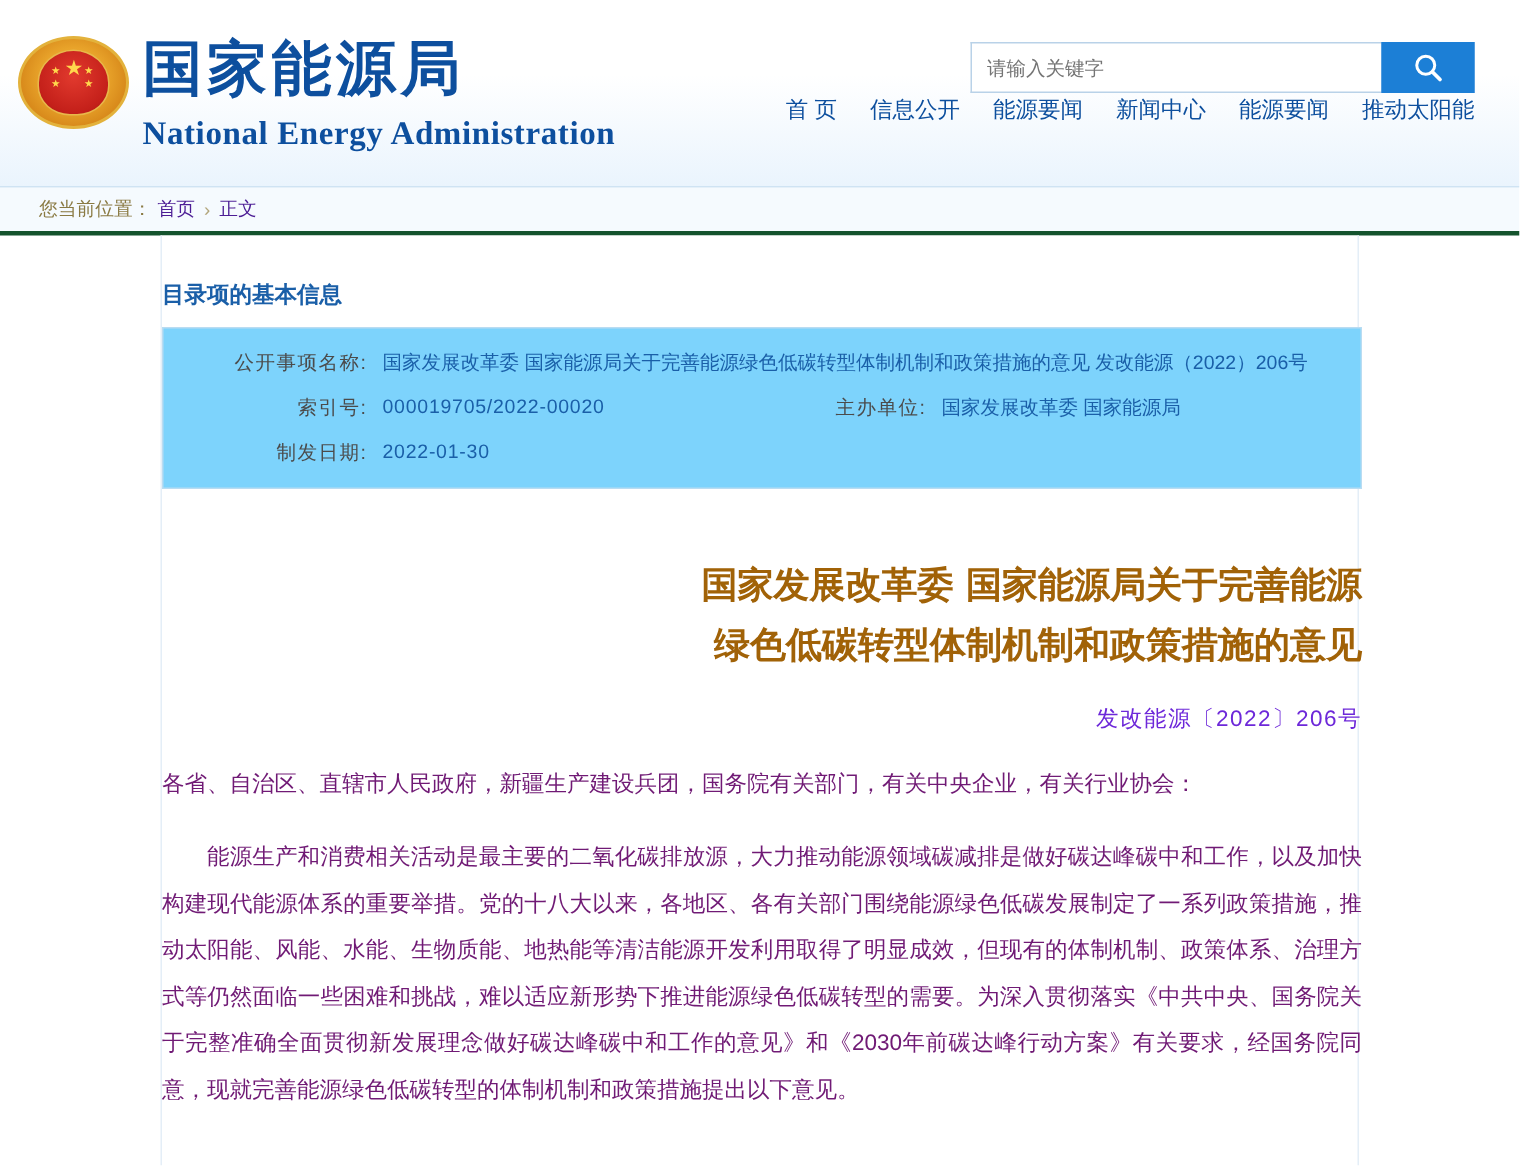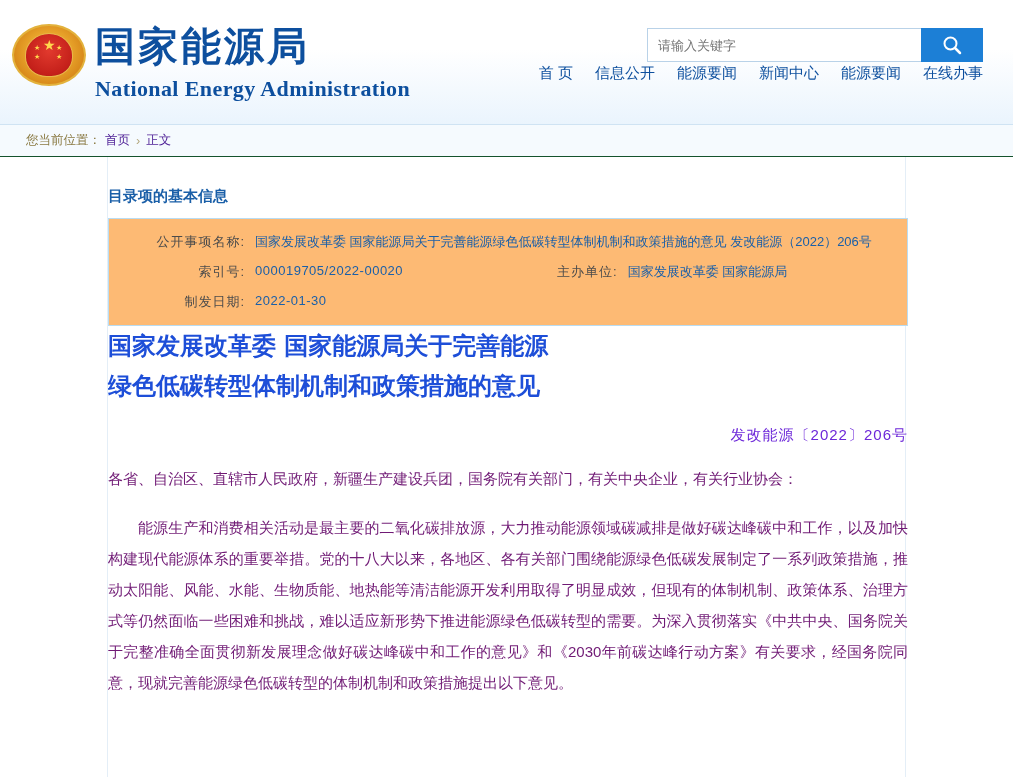--- a/index.html
+++ b/index.html
@@ -78,21 +78,21 @@
   .nav {
     position: absolute; right: 30px; top: 64px;
     display: flex; gap: 22px;
     font-size: 15px; color: #0d4f9e;
   }
   .nav a { color:#0d4f9e; text-decoration:none; cursor:pointer; white-space:nowrap;}
 
   
   .crumb-bar {
     height: 32px; background:#f5fafe;
-    border-bottom: 1px solid #14532d;
+    border-bottom: 3px solid #14532d;
     display:flex; align-items:center;
     padding-left: 26px;
     font-size: 12.5px; color: #7a6a3a;
   }
   .crumb-bar .lbl { color:#8a7a43; }
   .crumb-bar a { color:#4c1d95; text-decoration:none; margin:0 4px; }
   .crumb-sep { color:#b2a57a; margin:0 2px; }
 
   
   .body-wrap {
@@ -104,42 +104,42 @@
     background:#fff;
   }
   .content { width: 800px; margin: 0 auto; }
 
   .sec-title {
     font-size: 15px; font-weight: bold; color: #1a5fa8;
     margin: 8px 0 12px 0;
   }
   .info-box {
     border: 1px solid #b9dcf2;
-    background: #fdba74;
+    background: #7dd3fc;
     padding: 14px 18px 12px 18px;
     font-size: 13px;
     color: #444;
   }
   .info-row { display:flex; margin-bottom: 12px; }
   .info-row:last-child { margin-bottom: 2px; }
   .info-cell { display:flex; }
   .info-lbl {
     color:#4b4b4b; letter-spacing:1px; white-space:nowrap;
     text-align: right;
   }
   .info-val { color:#1a5fa8; margin-left: 10px; }
   .info-val.mono { color:#1a5fa8; letter-spacing:0.5px; }
   .w1 { width: 118px; }
   .half-left { width: 430px; }
 
   
   .doc-title {
-    text-align:left; font-family:"DejaVu Sans", sans-serif;
-    font-size: 24px; font-weight: bold; color:#1d4ed8;
-    line-height: 40px; 
+    text-align:right; font-family:"DejaVu Sans", sans-serif;
+    font-size: 24px; font-weight: bold; color:#a16207;
+    line-height: 40px; margin-top: 44px;
   }
   .doc-num {
     text-align:right; font-size: 15px; color:#6d28d9;
     margin-top: 20px; letter-spacing:1px;
   }
   .doc-p {
     font-size: 15px; color: #701a75; line-height: 31px;
     text-align: justify; margin-top: 18px;
   }
   .indent { text-indent: 2em; }
@@ -177,21 +177,21 @@
         </span>
       </div>
     </div>
 
     <div class="nav">
       <a>首 页</a>
       <a>信息公开</a>
       <a>能源要闻</a>
       <a>新闻中心</a>
       <a>能源要闻</a>
-      <a>在线办事</a>
+      <a>推动太阳能</a>
     </div>
   </div>
 
   <div class="crumb-bar">
     <span class="lbl">您当前位置：</span>
     <a>首页</a>
     <span class="crumb-sep">›</span>
     <a>正文</a>
   </div>
 

